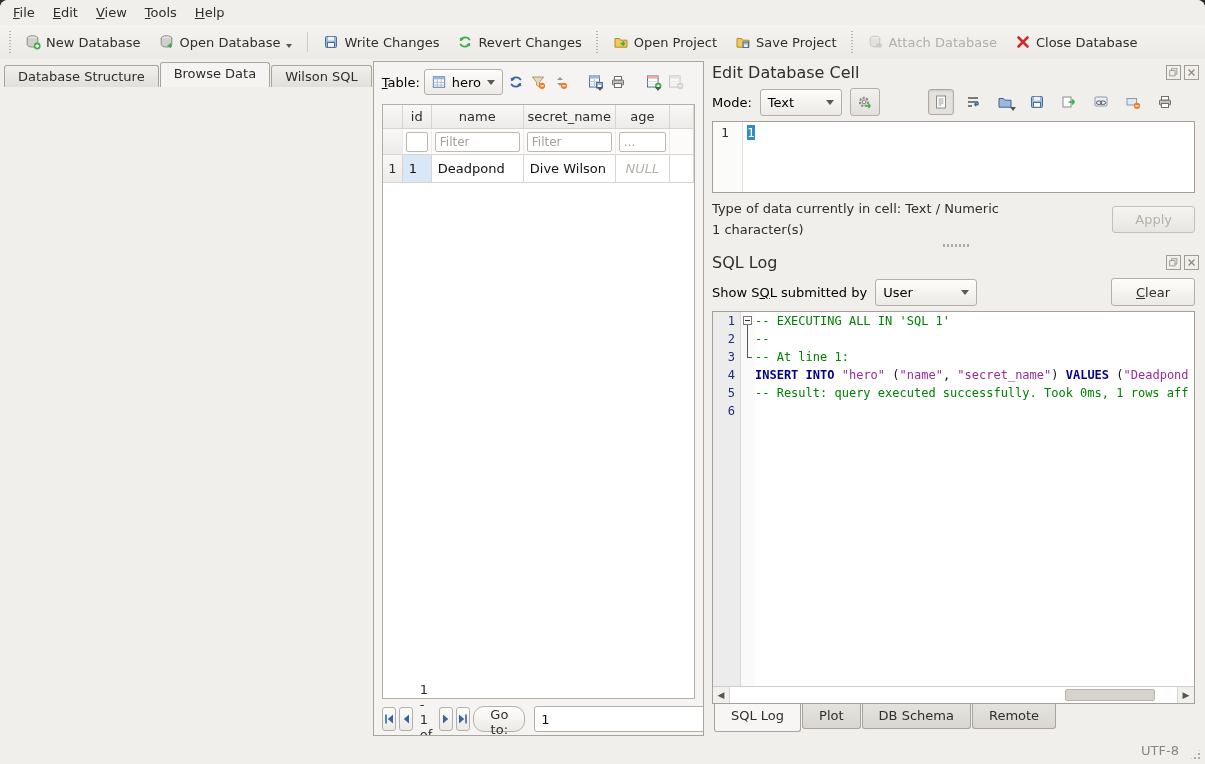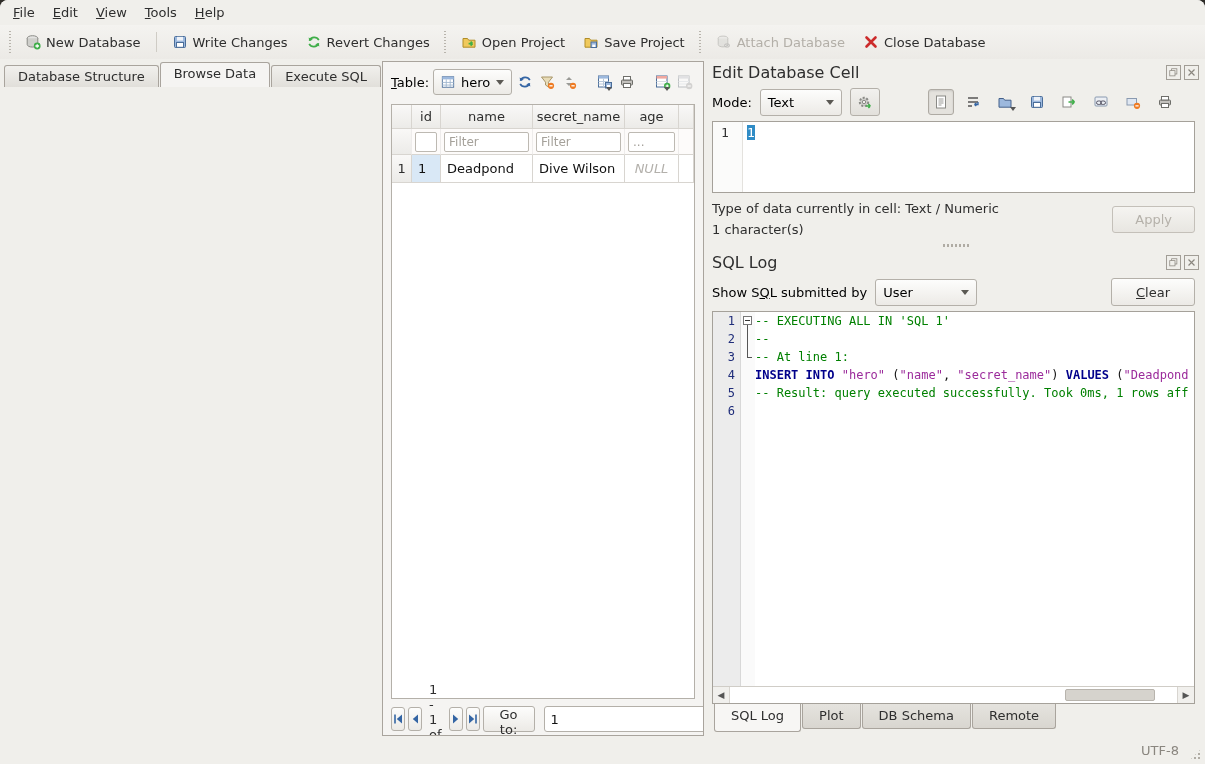--- a/index.html
+++ b/index.html
@@ -87,21 +87,21 @@
   .rowhdr { background:linear-gradient(#f9f8f7,#ecebe8); justify-content:center; color:#2e2e2e; }
   .cell-selected { background:#d9e8f6; }
   .null-val { color:#b3b0ab; font-style:italic; justify-content:center; }
   .g-rest { flex:1; background:#fff; }
 
   
   .pager { height:32px; flex:none; display:flex; align-items:center; padding:0 8px; gap:3px; font-size:13px; }
   .pbtn { width:24px; height:24px; border:1px solid #b4b0a9; border-radius:3px;
           background:linear-gradient(#fdfdfc,#eceae6); display:flex; align-items:center; justify-content:center; }
   .p-range { margin:0 4px; color:#2e2e2e; }
-  .goto-btn { height:26px; border:1px solid #b4b0a9; border-radius:3px; background:linear-gradient(#fdfdfc,#eceae6);
+  .goto-btn { height:26px; border:1px solid #b4b0a9; border-radius:11px; background:linear-gradient(#fdfdfc,#eceae6);
               font-size:13px; padding:0 16px; margin-left:auto; font-family:inherit; color:#2e2e2e; }
   .goto-input { width:225px; height:26px; border:1px solid #b4b0a9; border-radius:3px; background:#fff;
                 font-size:13px; padding:0 6px; margin-left:6px; font-family:inherit; color:#111; }
 
   
   .dock-title { height:22px; flex:none; display:flex; align-items:center; font-size:16px; color:#2e2e2e; }
   .dock-btns { margin-left:auto; display:flex; gap:3px; }
   .dbtn { width:15px; height:15px; border:1px solid #a19d96; background:#f0efeb; display:flex;
           align-items:center; justify-content:center; }
   .dbtn svg { width:9px; height:9px; }
@@ -204,20 +204,29 @@
     <button class="tbtn">
       <svg class="icon16" viewBox="0 0 16 16">
           <ellipse cx="7.5" cy="4.3" rx="5.3" ry="2.6" fill="#e3e3e1" stroke="#8a8a86"></ellipse>
           <path d="M2.2 4.3 v6.2 c0 1.5 2.4 2.6 5.3 2.6 s5.3-1.1 5.3-2.6 V4.3" fill="#cfcfcb" stroke="#8a8a86"></path>
           <circle cx="12.2" cy="12" r="3.4" fill="#3fae49"></circle>
           <path d="M12.2 10.2 v3.6 M10.4 12 h3.6" stroke="#fff" stroke-width="1.3"></path>
         </svg>
       <span>New Database</span>
     </button>
 
+    <button class="tbtn">
+      <svg class="icon16" viewBox="0 0 16 16">
+          <ellipse cx="7.5" cy="4.3" rx="5.3" ry="2.6" fill="#e3e3e1" stroke="#8a8a86"></ellipse>
+          <path d="M2.2 4.3 v6.2 c0 1.5 2.4 2.6 5.3 2.6 s5.3-1.1 5.3-2.6 V4.3" fill="#cfcfcb" stroke="#8a8a86"></path>
+          <path d="M8.6 11.6 h4 m0 0 l-2-2 m2 2 l-2 2" stroke="#3fae49" stroke-width="1.6" fill="none"></path>
+        </svg>
+      <span>Open Database</span>
+      <span class="mini-caret"></span>
+    </button>
 
     <div class="tb-sep"></div>
 
     <button class="tbtn">
       <svg class="icon16" viewBox="0 0 16 16">
           <rect x="2.5" y="2.5" width="11" height="11" rx="1" fill="#9cb8dd" stroke="#4a6d99"></rect>
           <rect x="5" y="2.8" width="6" height="3.8" fill="#eef2f8"></rect>
           <rect x="4.5" y="8.5" width="7" height="4.8" fill="#fff" stroke="#4a6d99"></rect>
         </svg>
       <span>Write Changes</span>
@@ -271,21 +280,21 @@
       <span>Close Database</span>
     </button>
   </div>
 
   <div class="main">
 
     <div class="left">
       <div class="tabrow" id="main-tabs">
           <div class="tab">Database Structure</div>
           <div class="tab active">Browse Data</div>
-          <div class="tab">Execute SQL</div>
+          <div class="tab">Wilson SQL</div>
         </div>
       <div class="left-frame">
 
         <div class="browse-bar">
           <span class="lbl">Table:</span>
           <div class="combo table-combo">
             <svg class="icon16" viewBox="0 0 16 16" style="width:14px;height:14px">
                 <rect x="1.5" y="2" width="13" height="12" fill="#fff" stroke="#4a6d99"></rect>
                 <rect x="1.5" y="2" width="13" height="3" fill="#9cb8dd"></rect>
                 <path d="M1.5 8.5 h13 M1.5 11.5 h13 M6 5 v9 M10.5 5 v9" stroke="#9fb6ce" stroke-width="1"></path>

